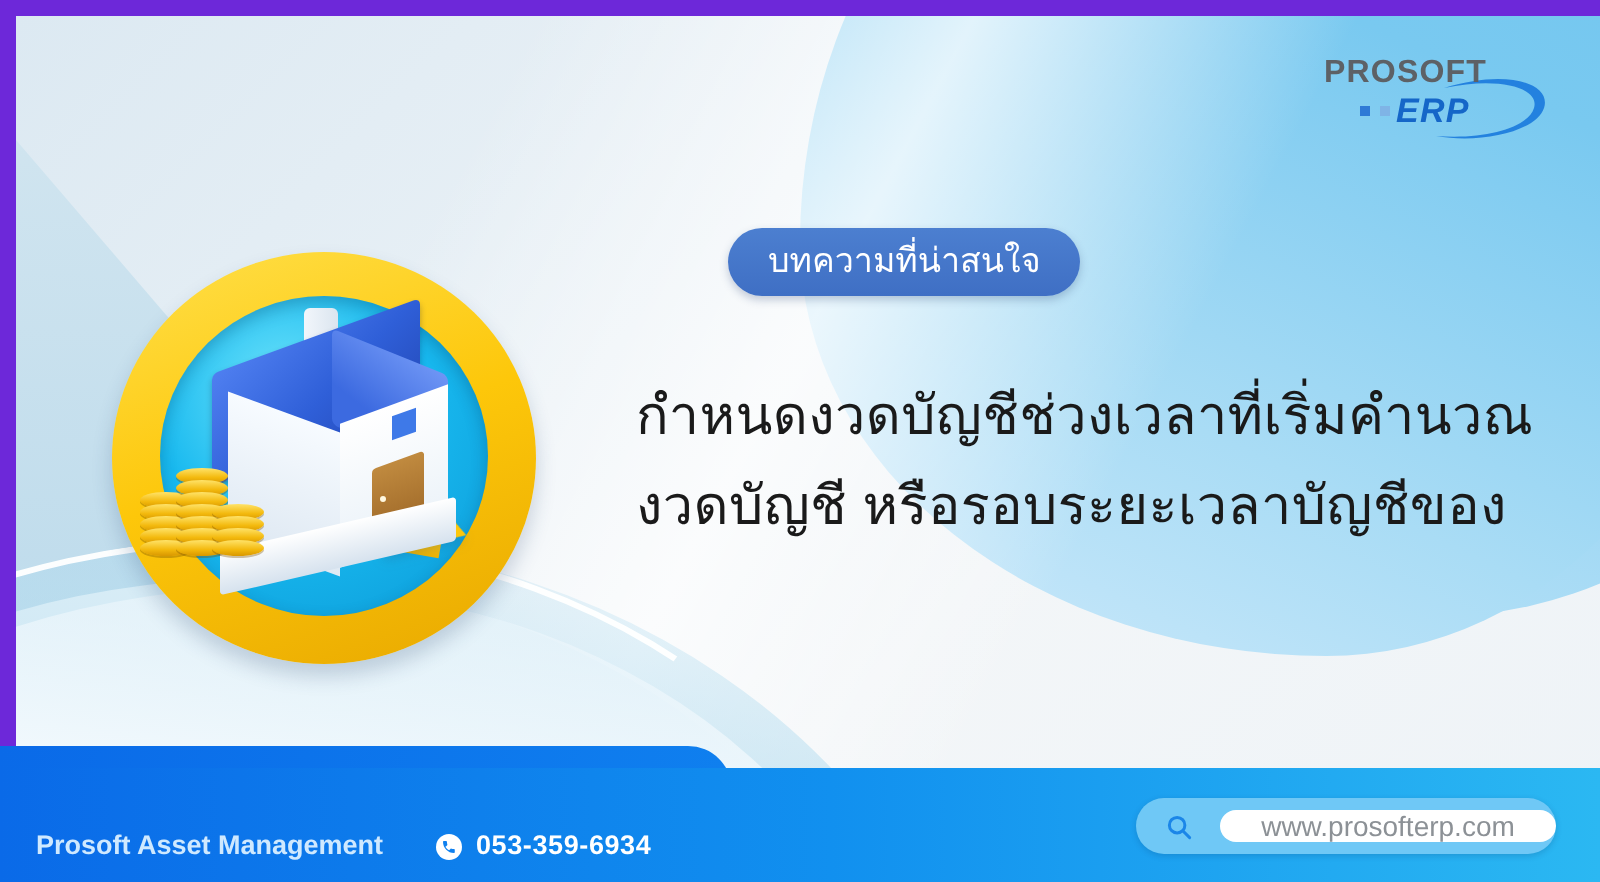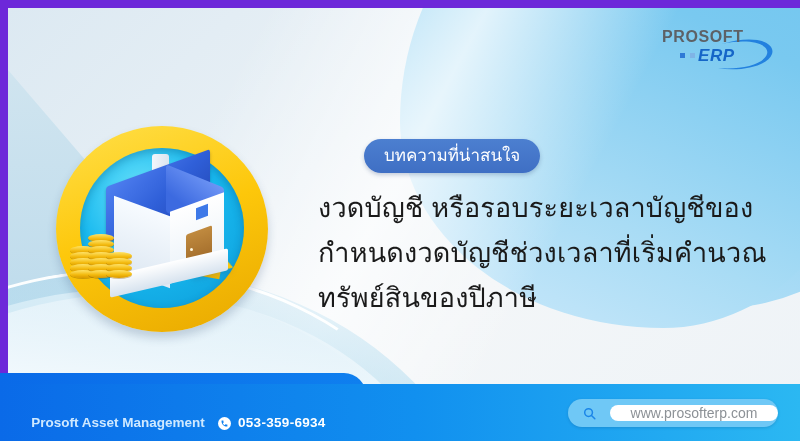--- a/index.html
+++ b/index.html
@@ -150,21 +150,20 @@
   .s1{left:0;}  .s2{left:18px;}  .s3{left:36px;}
 
   
   .badge{
     position:absolute;left:356px;top:106px;height:34px;
     padding:0 20px;border-radius:18px;
     background:linear-gradient(180deg,#4c7fd0 0%,#3f6fc4 100%);
     color:#ffffff;font-size:17px;line-height:34px;
     box-shadow:0 2px 4px rgba(30,60,110,.25);
     white-space:nowrap;
-    margin-top:25px;
   }
   
   .headline{
     position:absolute;left:310px;top:178px;width:470px;
     color:#1a1a1a;font-size:27px;line-height:45px;
     letter-spacing:.2px;
   }
   .headline div{white-space:nowrap;}
 
   
@@ -172,21 +171,21 @@
     position:absolute;left:0;bottom:0;width:366px;height:68px;
     background:linear-gradient(100deg,#0a6ae8 0%,#0f80ef 100%);
     border-top-right-radius:22px;
   }
   .footer-main{
     position:absolute;left:0;bottom:0;width:800px;height:57px;
     background:linear-gradient(90deg,#0a6ae8 0%,#1190ef 52%,#2bb8f2 100%);
   }
   .f-rows{
     position:absolute;left:18px;bottom:8px;color:#ffffff;font-size:13.5px;
-    font-weight:bold;line-height:20px;text-align:center;
+    font-weight:bold;line-height:20px;
   }
   .f-row{display:flex;align-items:center;height:20px;}
   .f-label{width:200px;color:#cfe9ff;}
   .f-ico{
     width:13px;height:13px;border-radius:50%;background:#ffffff;
     display:inline-flex;align-items:center;justify-content:center;
     margin-right:7px;flex:none;
   }
   .f-ico svg{display:block;}
   .f-num{color:#ffffff;letter-spacing:.3px;}
@@ -269,23 +268,22 @@
             <div class="coin"></div>
             <div class="coin"></div>
           <div class="coin"></div>
         </div>
       </div>
     </div>
 
     <div class="badge">บทความที่น่าสนใจ</div>
 
     <div class="headline">
+      <div>กำหนดงวดบัญชีช่วงเวลาที่เริ่มคำนวณ</div>
       <div>งวดบัญชี หรือรอบระยะเวลาบัญชีของ</div>
-      <div>กำหนดงวดบัญชีช่วงเวลาที่เริ่มคำนวณ</div>
-      <div>ทรัพย์สินของปีภาษี</div>
     </div>
   </div>
 
   <div class="footer-left"></div>
   <div class="footer-main"></div>
 
   <div class="f-rows">
     <div class="f-row">
       <span class="f-label">Prosoft Asset Management</span>
       <span class="f-ico">

